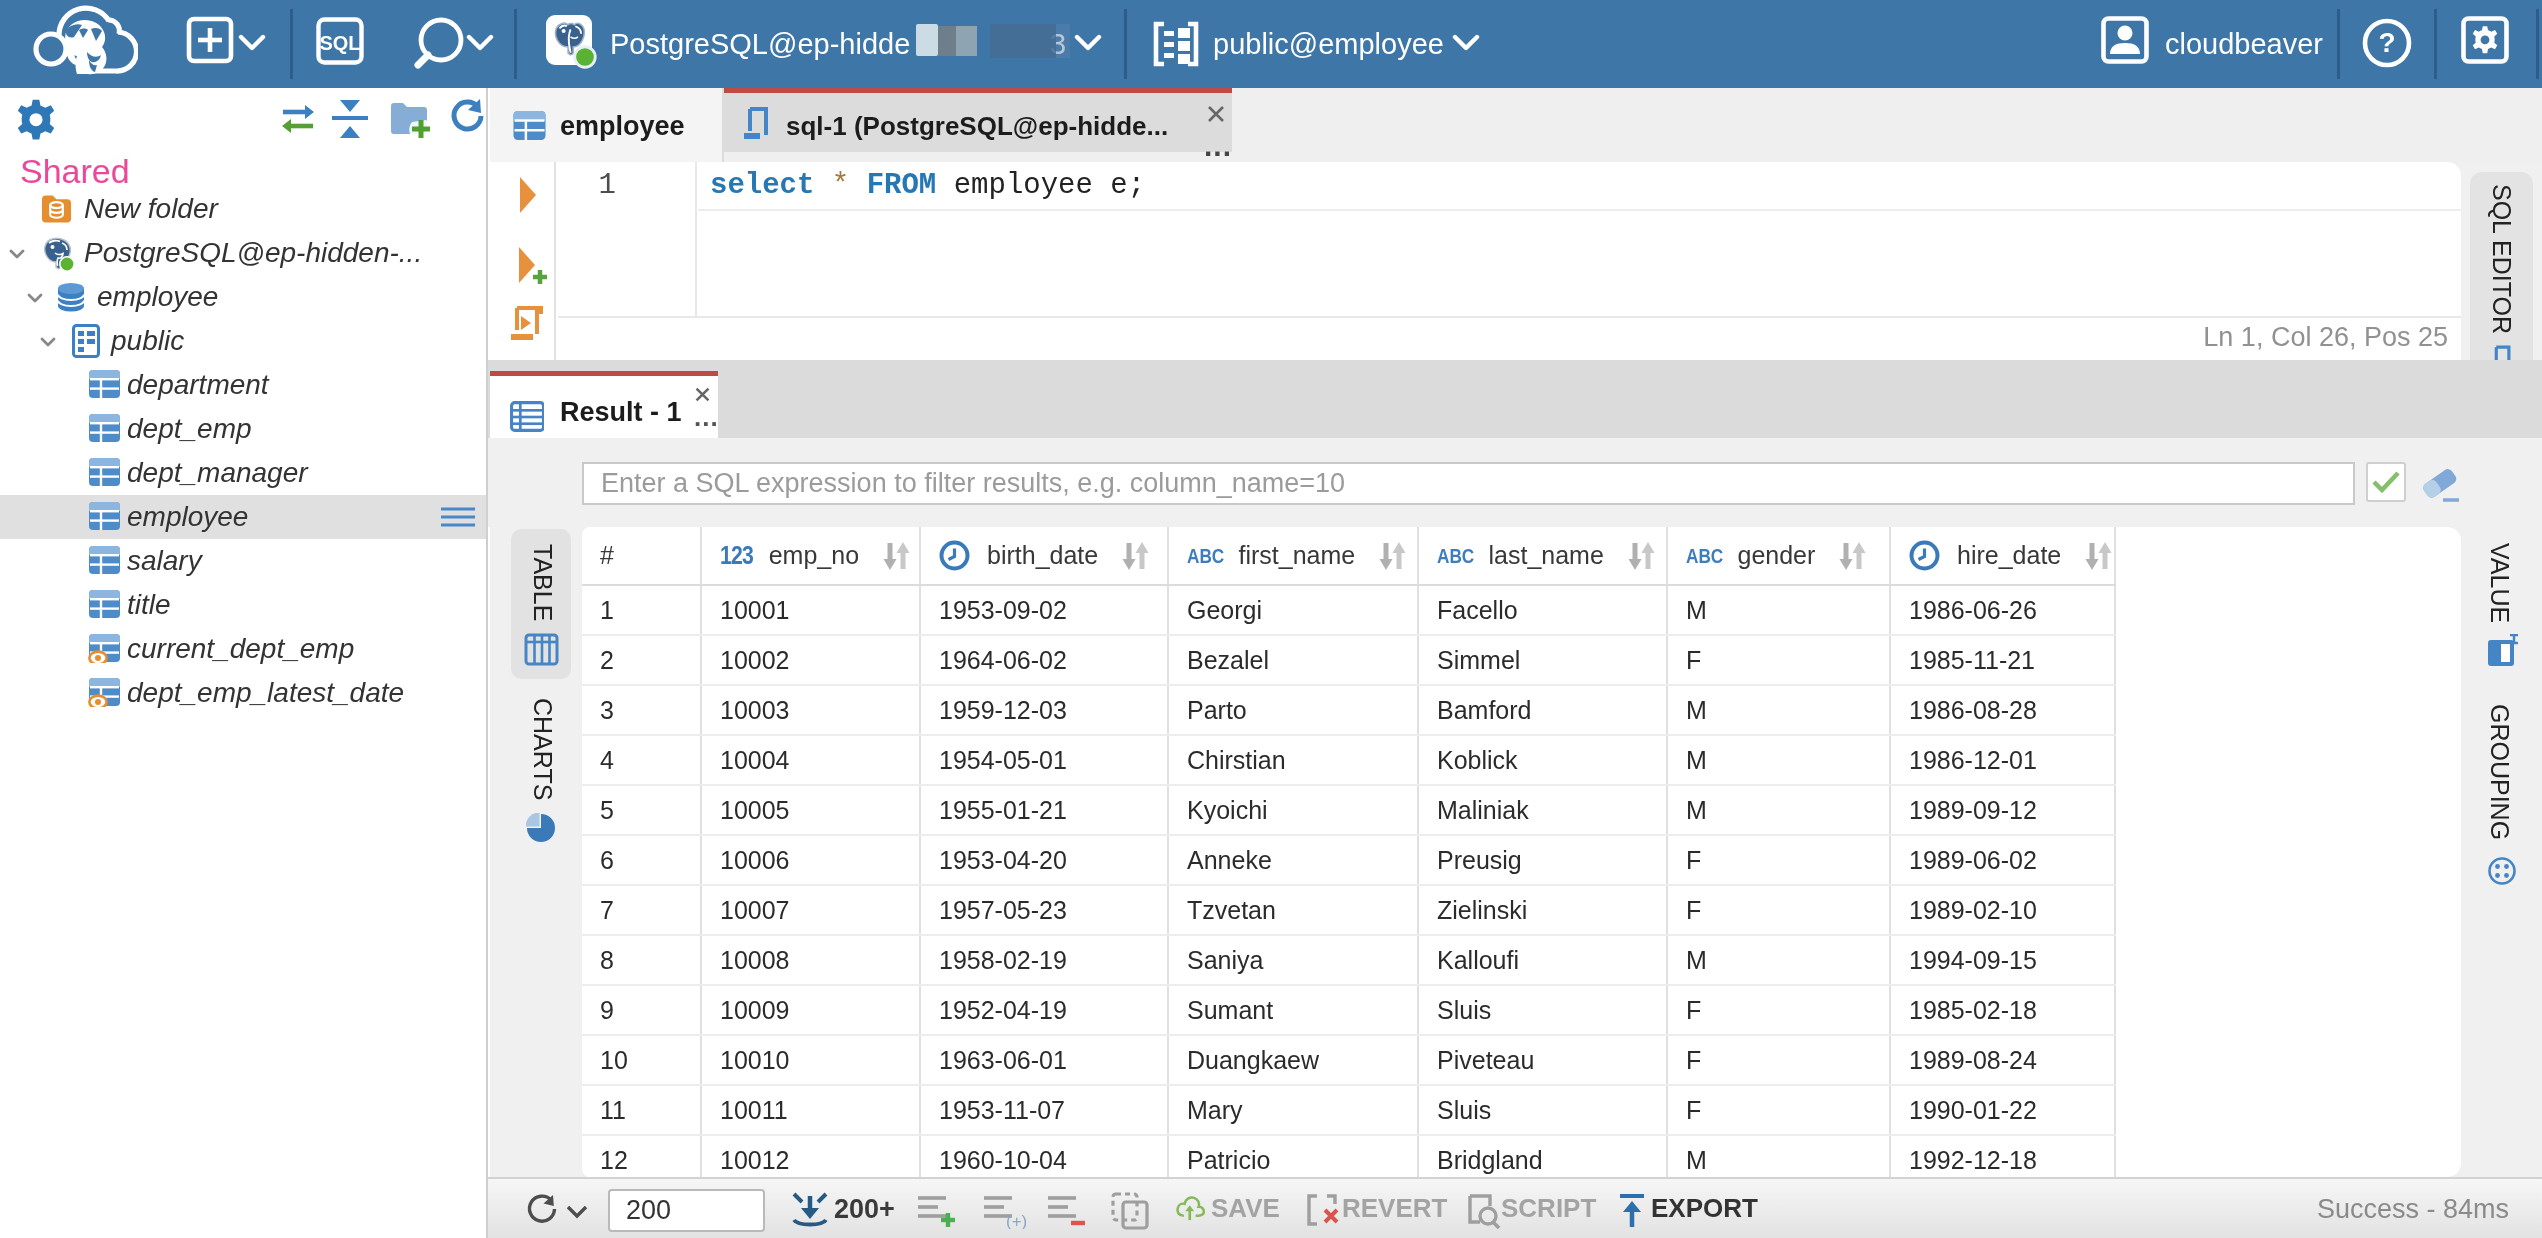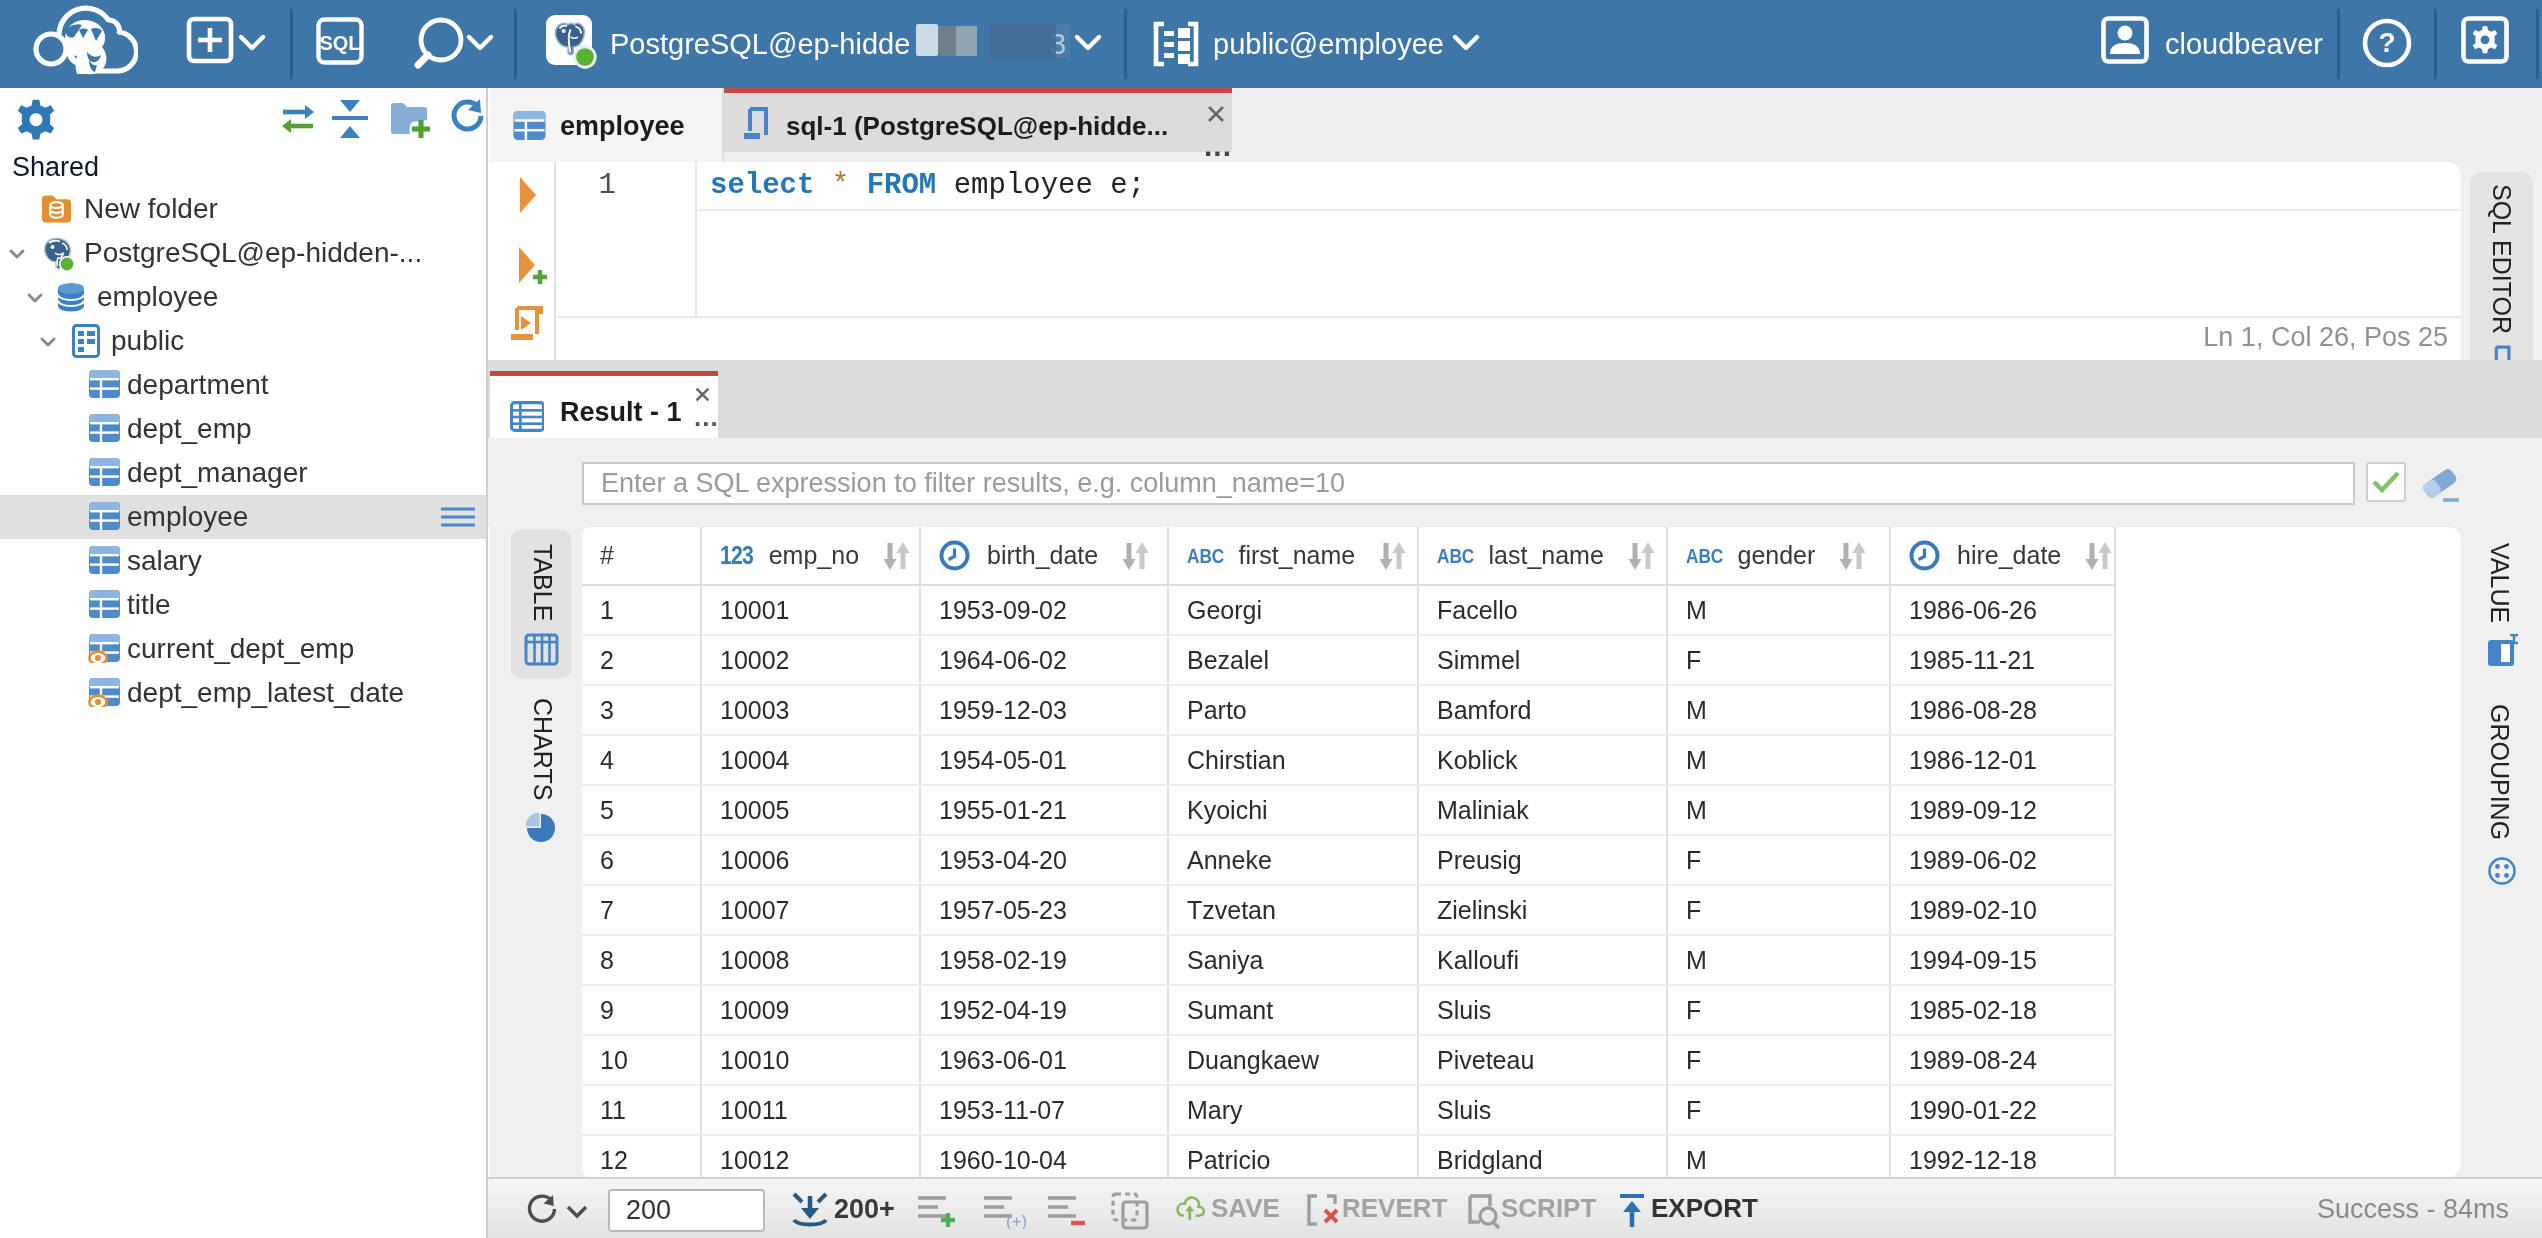--- a/index.html
+++ b/index.html
@@ -3,21 +3,21 @@
 <meta charset="utf-8">
 <style>
   * { margin:0; padding:0; box-sizing:border-box; }
   html,body { width:2542px; height:1238px; overflow:hidden; font-family:"Liberation Sans", sans-serif; background:#fff; }
   .abs { position:absolute; }
   #topbar { position:absolute; left:0; top:0; width:2542px; height:88px; background:#3e76a8; }
   .tsep { position:absolute; top:9px; width:3px; height:70px; background:rgba(13,48,78,0.35); }
   .ttext { position:absolute; color:#fff; font-size:29px; top:0; line-height:88px; white-space:nowrap; }
   #sidebar { position:absolute; left:0; top:88px; width:488px; height:1150px; background:#fff; border-right:2px solid #cfcfcf; }
   .trow { position:absolute; left:0; width:486px; height:44px; font-size:28px; color:#333; }
-  .trow .lbl { position:absolute; top:0; line-height:44px; white-space:nowrap; }
+  .trow .lbl { position:absolute; top:0; line-height:44px; white-space:nowrap;font-style:italic; }
   .chev { position:absolute; width:20px; height:20px; top:13px; }
   .ticon { position:absolute; top:6px; }
   #main { position:absolute; left:490px; top:88px; width:2052px; height:1150px; background:#f0f0f0; }
   
   #tabbar { position:absolute; left:0; top:0; width:2052px; height:74px; background:#efefef; }
   #tab-emp { position:absolute; left:0; top:0; width:234px; height:74px; background:#f4f4f4; border-right:2px solid #dcdcdc; }
   #tab-sql { position:absolute; left:234px; top:0; width:508px; height:64px; background:#dcdcdc; border-top:5px solid #bf4a43; }
   .tabtxt { font-size:27px; font-weight:600; color:#1c1c1c; white-space:nowrap; }
   
   #editor { position:absolute; left:0; top:74px; width:1971px; height:198px; background:#fff; border-radius:0 14px 0 0; }
@@ -198,21 +198,21 @@
     <path d="M24 24 A 11 11 0 1 0 38 22" fill="#fff" opacity="0.9"></path>
     <g stroke="#50a030" stroke-width="5">
         <path d="M33 22 L33 40"></path>
         <path d="M24 31 L42 31"></path>
       </g>
   </svg>
   <svg class="abs" style="left:448px;top:9px" width="38" height="42" viewBox="0 0 38 42">
     <path d="M 30 10 A 13.5 13.5 0 1 0 33 19" fill="none" stroke="#3c80c0" stroke-width="5"></path>
     <path d="M 32 2 L 33 16 L 20 13 Z" fill="#3c80c0"></path>
   </svg>
-  <div class="abs" style="left:12px;top:64px;font-size:27px;color:#0f172a">Shared</div>
+  <div class="abs" style="left:20px;top:64px;font-size:34px;color:#ec4899">Shared</div>
 
   <div class="trow" style="top:99px">
     <svg class="ticon" style="left:40px" width="33" height="31" viewBox="0 0 34 31">
       <path d="M2 6 C2 3.5 3.5 2 6 2 L13 2 L17 6 L28 6 C30.5 6 32 7.5 32 10 L32 26 C32 28.5 30.5 30 28 30 L6 30 C3.5 30 2 28.5 2 26 Z" fill="#e58e2f"></path>
       <g fill="none" stroke="#fff" stroke-width="2.2">
         <ellipse cx="17" cy="12" rx="6.5" ry="3"></ellipse>
         <path d="M10.5 12 L10.5 22 A 6.5 3 0 0 0 23.5 22 L23.5 12"></path>
         <path d="M10.5 17 A 6.5 3 0 0 0 23.5 17"></path>
       </g>
     </svg>

